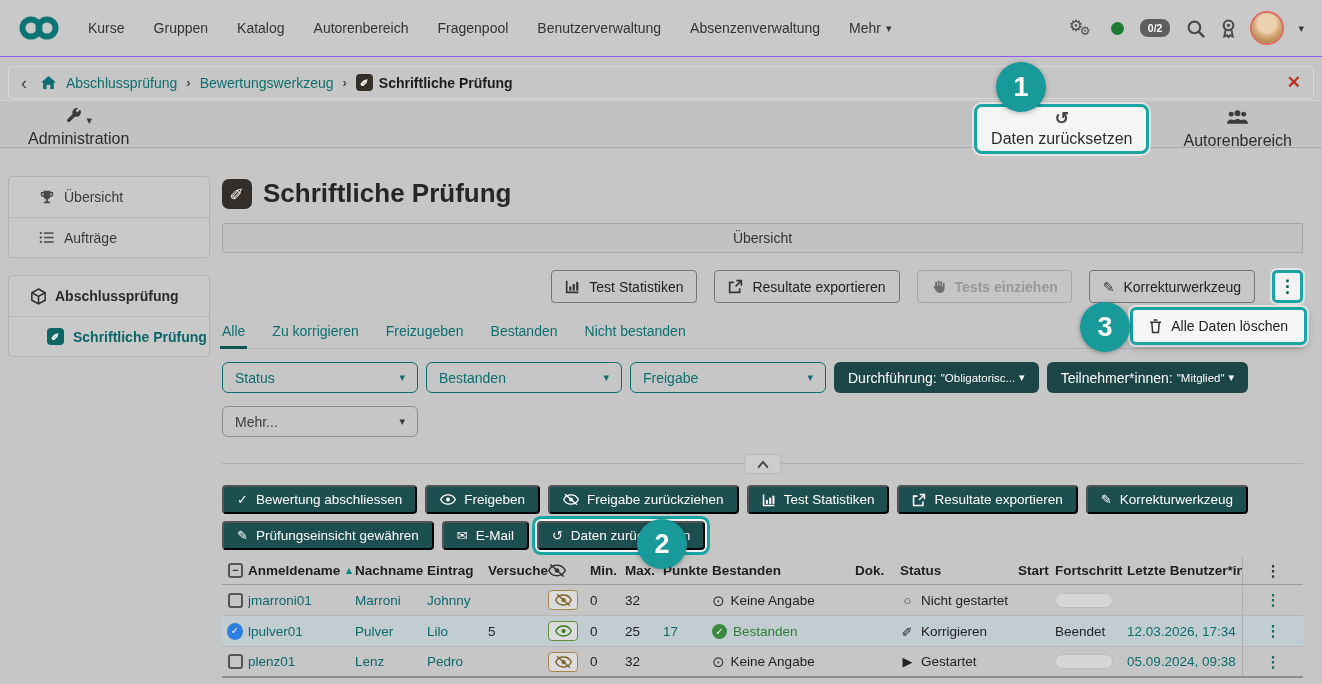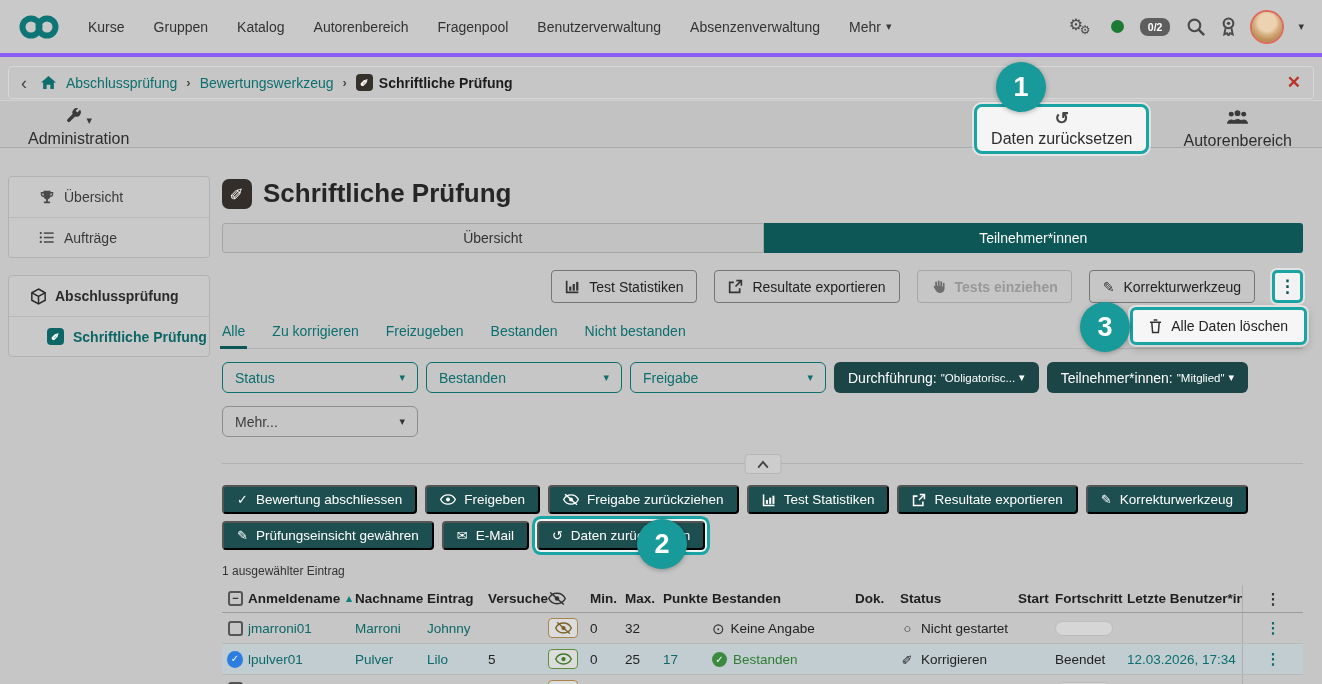--- a/index.html
+++ b/index.html
@@ -1,21 +1,21 @@
 <!DOCTYPE html>
 <html lang="de"><head>
 <meta charset="utf-8">
 <style>
   * { box-sizing: border-box; }
   body { margin:0; background:#c6c6c6; font-family:"Liberation Sans", sans-serif; }
   .screen { position:relative; width:1322px; height:684px; background:#c6c6c6; overflow:hidden; }
 
   
   .navbar { position:absolute; top:0; left:0; right:0; height:57px; background:#c9c9c9;
-            border-bottom:4px solid #8b5cf6; display:flex; padding:0 18px; }
+            border-bottom:1px solid #8b5cf6; display:flex; padding:0 18px; }
   .logo { display:flex; align-items:center; }
   .nav-items { display:flex; gap:29px; margin-left:28px; align-items:center; }
   .nav-link { font-size:14px; color:#333; white-space:nowrap; cursor:pointer; }
   .nav-more { display:flex; align-items:center; gap:5px; }
   .caret { font-size:11px; color:#3a3a3a; }
   .nav-right { margin-left:auto; display:flex; align-items:center; gap:16px; }
   .gears { position:relative; width:26px; height:24px; color:#4a4a4a; }
   .gears .g1 { position:absolute; left:0; top:0; font-size:16px; }
   .gears .g2 { position:absolute; left:11px; top:8px; font-size:12px; }
   .status-dot { width:13px; height:13px; border-radius:50%; background:#1d7a34; }
@@ -319,21 +319,20 @@
 
     <div class="title-row">
       <span class="title-icon">
           <span>✎</span>
         </span>
       <h1 class="page-title" style="margin:0;">Schriftliche Prüfung</h1>
     </div>
 
     <div class="seg-tabs">
       <div class="seg inactive">Übersicht</div>
-      <div class="seg active">Teilnehmer*innen</div>
     </div>
 
     <div class="toolbar-row">
       <button class="tbtn">
         <span class="ic">
           <svg width="15" height="15" viewBox="0 0 18 18">
               <path d="M2 2v14h14" stroke="currentColor" stroke-width="2" fill="none"></path>
               <rect x="5" y="9" width="2.6" height="5" fill="currentColor"></rect>
               <rect x="9.2" y="6" width="2.6" height="8" fill="currentColor"></rect>
               <rect x="13.4" y="3.5" width="2.6" height="10.5" fill="currentColor"></rect>
@@ -483,21 +482,20 @@
       <button class="abtn">
         <span class="g">✉</span>
         <span>E-Mail</span>
       </button>
       <button class="abtn hl2">
         <span class="g">↺</span>
         <span>Daten zurücksetzen</span>
       </button>
     </div>
 
-    <div class="sel-info">1 ausgewählter Eintrag</div>
 
     <div class="table">
 
       <div class="trow thead">
         <div class="cell">
             <span class="cb">−</span>
           </div>
         <div class="cell hdr">
           <span>Anmeldename</span>
           <span class="sort-ic">▴</span>

